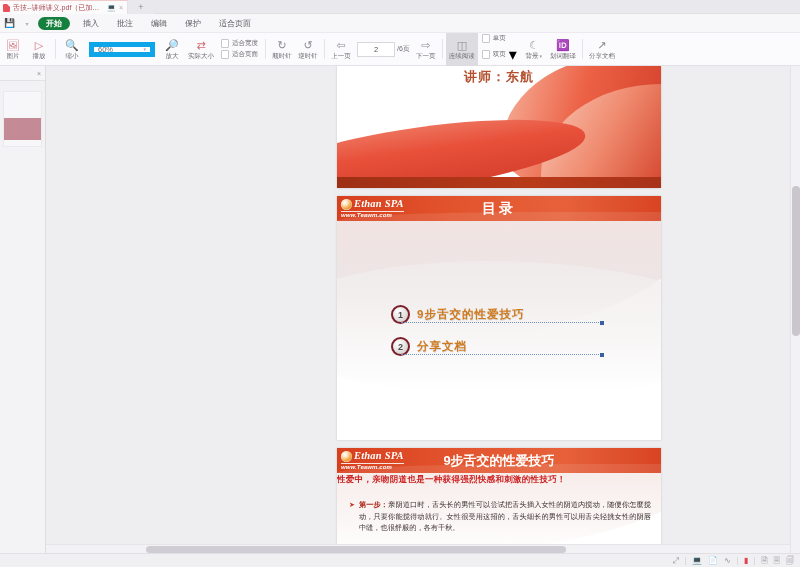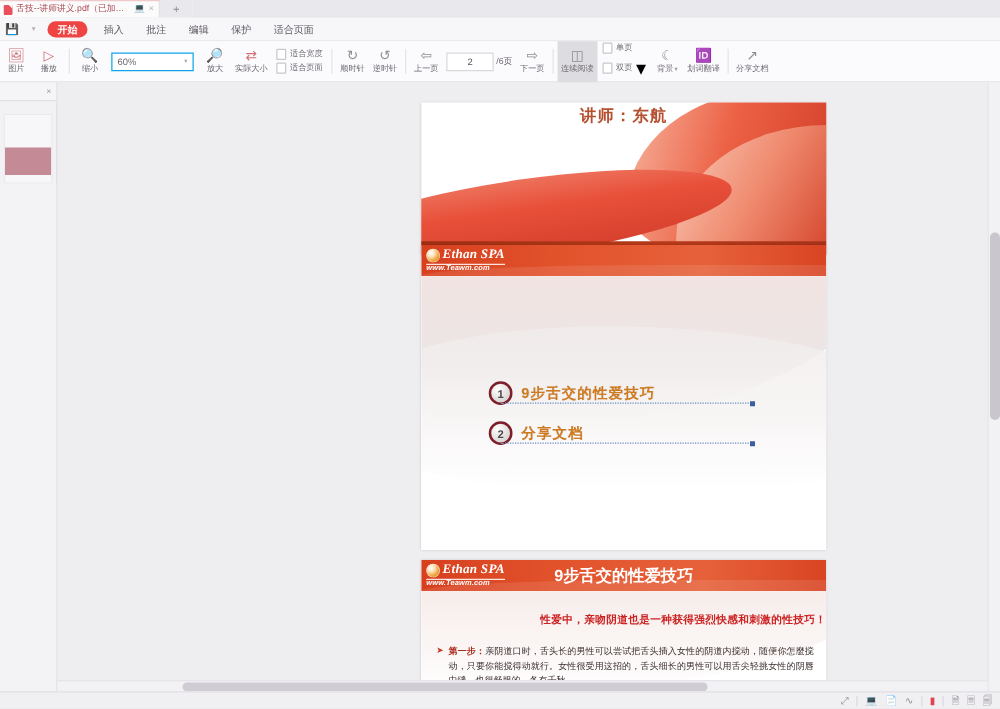--- a/index.html
+++ b/index.html
@@ -58,21 +58,21 @@
   }
   .rb-caret {
     width: 14px; height: 19px; display: flex; align-items: center;
     justify-content: center; color: #b4b1b7; font-size: 6px;
   }
   .rb-tab {
     font-size: 8px; color: #5d5a60; padding: 0 9px; height: 19px;
     line-height: 19px; white-space: nowrap;
   }
   .rb-tab.active {
-    background: #ef4444; color: #fff; border-radius: 9px;
+    background: #15803d; color: #fff; border-radius: 9px;
     height: 13px; line-height: 13px; padding: 0 8px; margin: 0 4px;
     font-weight: bold;
     text-align: center;
   }
 
   
   .toolbar {
     position: absolute; top: 33px; left: 0; width: 800px; height: 33px;
     background: #fbfafc; display: flex; align-items: center;
     border-bottom: 1px solid #e4e2e6; padding-left: 0;
@@ -82,21 +82,21 @@
     justify-content: center; height: 33px; min-width: 26px;
     padding: 0 3px; gap: 1px;
   }
   .tb-item.active-tool { background: #dddce0; }
   .tb-gl { font-size: 11px; color: #cf6f78; line-height: 12px; }
   .tb-gl.gray { color: #8e8c92; }
   .tb-lb { font-size: 6.5px; color: #6e6b71; white-space: nowrap; line-height: 8px; }
   .tb-sep { width: 1px; height: 20px; background: #e6e4e8; margin: 0 3px; }
 
   .zoombox {
-    width: 66px; height: 15px; border: 1px solid #0ea5e9; background: #fff;
+    width: 66px; height: 15px; border: 5px solid #0ea5e9; background: #fff;
     display: flex; align-items: center; justify-content: space-between;
     padding: 0 4px; margin: 0 4px;
   }
   .zoombox span:first-child { font-size: 7.5px; color: #6b6870; }
   .zoombox .cz { font-size: 5px; color: #a9a6ad; }
 
   .tb-stack {
     display: flex; flex-direction: column; justify-content: center;
     height: 33px; gap: 2px; padding: 0 4px;
   }
@@ -142,21 +142,21 @@
   .docarea {
     position: absolute; top: 66px; left: 46px; width: 744px; height: 487px;
     background: #eeedf0; overflow: hidden;
   }
   .page {
     position: absolute; left: 291px; width: 324px; background: #fff;
     box-shadow: 0 0 2px rgba(0,0,0,.16);
   }
 
   
-  .p1 { top: 16px; height: 122px; overflow: hidden; }
+  .p1 { top: 0; height: 122px; overflow: hidden; }
   .p1-title {
     position: absolute; top: 2px; left: 0; right: 0; text-align: center;
     font-size: 13px; font-weight: bold; color: #b4502f;
     letter-spacing: 1px;
   }
   .swoosh {
     position: absolute; inset: 0; overflow: hidden;
   }
   .sw-a {
     position: absolute; left: -80px; top: 22px; width: 330px; height: 140px;
@@ -265,22 +265,22 @@
 
   
   .p3 { top: 382px; height: 160px; overflow: hidden; }
   .p3-body { position: relative; background: #fff; height: 135px; padding: 0; overflow: hidden; }
   .p3-wave {
     position: absolute; left: -40px; top: -20px; width: 420px; height: 100px;
     background: linear-gradient(180deg,#f5e9e6 0%,#fbf7f6 70%,#fff 100%);
     border-bottom-right-radius: 70% 100%;
   }
   .p3-lead {
-    position: relative; text-align: right; font-size: 8.5px; font-weight: bold;
-    color: #cc2222; margin-top: 17px; letter-spacing: .3px;
+    position: relative; text-align: left; font-size: 8.5px; font-weight: bold;
+    color: #cc2222; margin-top: 1px; letter-spacing: .3px;
   }
   .p3-para {
     position: relative; margin: 13px 10px 0 12px; display: flex; gap: 4px;
   }
   .arrow { color: #cc3322; font-size: 7px; line-height: 11px; flex: 0 0 auto; }
   .p3-text {
     font-size: 7.2px; line-height: 11.5px; color: #3b2f2f; text-align: justify;
   }
   .p3-text b { color: #aa2a1a; }
 
@@ -477,20 +477,21 @@
 
     <div class="page p2">
       <div class="hdr">
         <div class="logo">
           <div class="logo-row">
             <span class="logo-o"></span>
             <span class="logo-t">Ethan SPA</span>
           </div>
           <span class="logo-u">www.Teawm.com</span>
         </div>
+        <div class="hdr-title">目录</div>
       </div>
       <div class="p2-body">
         <div class="p2-wave1"></div>
         <div class="p2-wave2"></div>
 
         <div class="toc-item toc-1">
           <span class="toc-num">1</span>
           <span class="toc-txt">9步舌交的性爱技巧</span>
         </div>
         <div class="toc-line toc-l1"></div>

